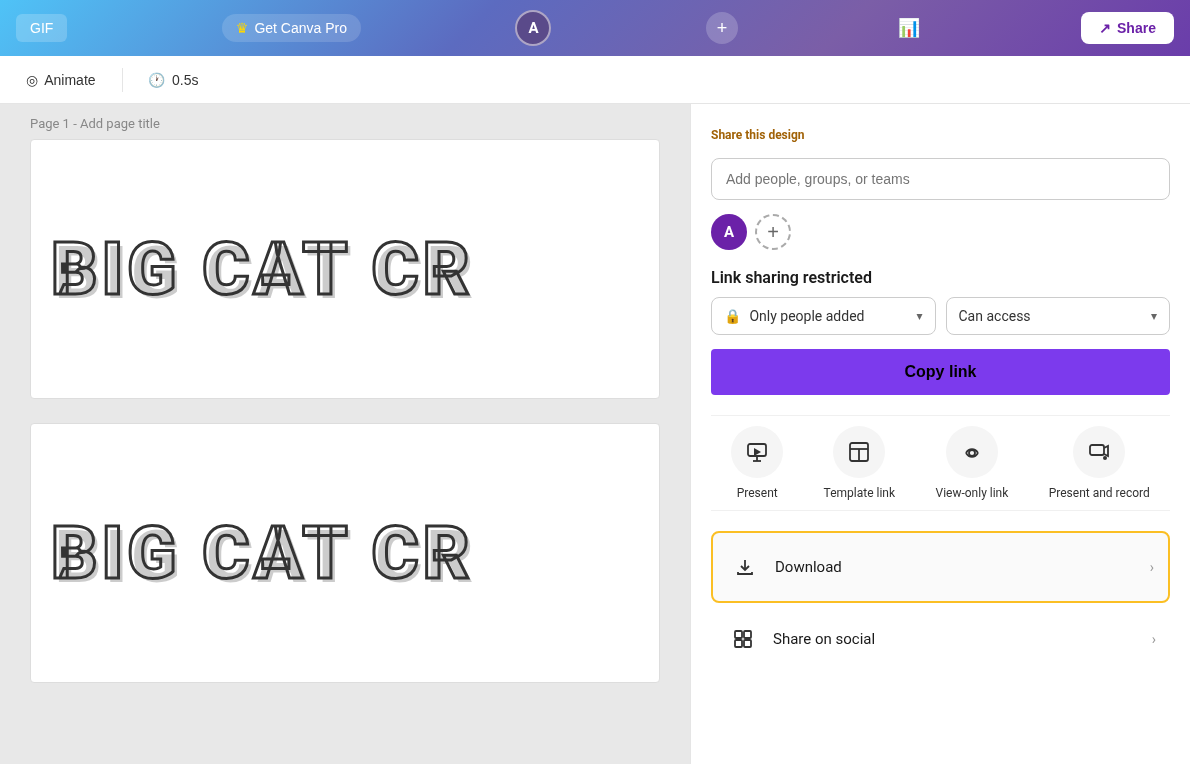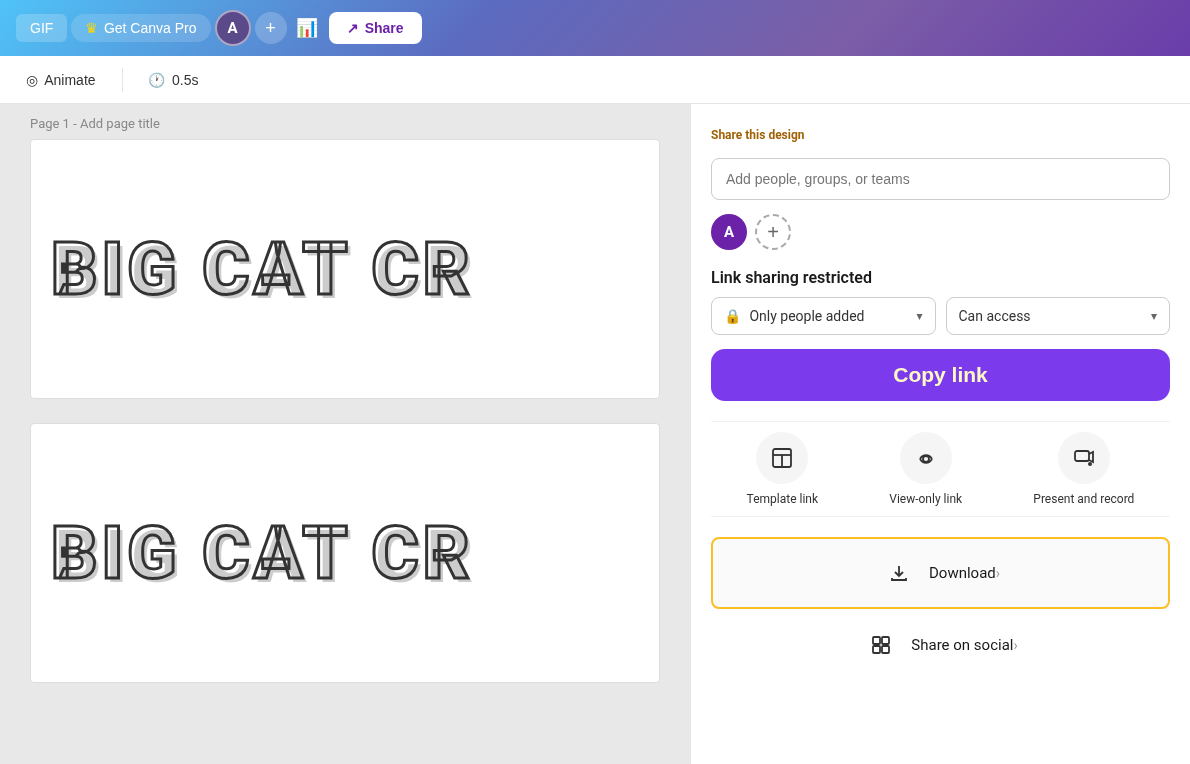--- a/index.html
+++ b/index.html
@@ -10,21 +10,21 @@
       overflow: hidden;
       background: #f0f0f0;
     }
 
     
     .navbar {
       height: 56px;
       background: linear-gradient(135deg, #4fc3f7 0%, #5c6bc0 40%, #7b5ea7 70%, #6a3daa 100%);
       display: flex;
       align-items: center;
-      justify-content: flex-start;
+      justify-content: space-between;
       padding: 0 16px;
       gap: 4px;
     }
     .nav-gif-btn {
       background: rgba(255,255,255,0.2);
       border: none;
       color: white;
       padding: 6px 14px;
       border-radius: 6px;
       font-size: 14px;
@@ -250,25 +250,25 @@
       display: flex;
       align-items: center;
       gap: 8px;
     }
     .lock-icon { font-size: 14px; }
     .chevron-down { font-size: 12px; color: #666; }
 
     .copy-link-btn {
       width: 100%;
       background: #7c3aed;
-      color: #fef9c3;
-      border: none;
-      border-radius: 14px;
+      color: #000000;
+      border: none;
+      border-radius: 4px;
       padding: 14px;
-      font-size: 21px;
+      font-size: 16px;
       font-weight: 600;
       cursor: pointer;
       margin-bottom: 20px;
     }
 
     
     .action-icons-row {
       display: flex;
       justify-content: space-around;
       margin-bottom: 20px;
@@ -296,21 +296,21 @@
     .action-icon-label {
       font-size: 12px;
       color: #333;
       text-align: center;
     }
 
     
     .share-list-item {
       display: flex;
       align-items: center;
-      justify-content: center;
+      justify-content: space-between;
       padding: 16px 14px;
       border-radius: 8px;
       cursor: pointer;
       margin-bottom: 2px;
     }
     .share-list-item.highlighted {
       border: 2px solid #fbbf24;
       background: #fafafa;
     }
     .share-list-item-left {
@@ -411,20 +411,31 @@
       </div>
     </div>
 
     <button class="copy-link-btn">Copy link</button>
 
     
     <div class="action-icons-row">
       <div class="action-icon-item">
         <div class="action-icon-circle">
           <svg width="22" height="22" viewBox="0 0 22 22" fill="none" stroke="#333" stroke-width="1.8">
+            <rect x="2" y="3" width="18" height="12" rx="2"></rect>
+            <line x1="11" y1="15" x2="11" y2="20"></line>
+            <line x1="7" y1="20" x2="15" y2="20"></line>
+            <polygon points="8,7 15,11 8,15" fill="#333" stroke="none"></polygon>
+          </svg>
+        </div>
+        <span class="action-icon-label">Present</span>
+      </div>
+      <div class="action-icon-item">
+        <div class="action-icon-circle">
+          <svg width="22" height="22" viewBox="0 0 22 22" fill="none" stroke="#333" stroke-width="1.8">
             <rect x="2" y="2" width="18" height="18" rx="2"></rect>
             <line x1="2" y1="8" x2="20" y2="8"></line>
             <line x1="11" y1="8" x2="11" y2="20"></line>
           </svg>
         </div>
         <span class="action-icon-label">Template link</span>
       </div>
       <div class="action-icon-item">
         <div class="action-icon-circle">
           <svg width="22" height="22" viewBox="0 0 22 22" fill="none" stroke="#333" stroke-width="1.8">

